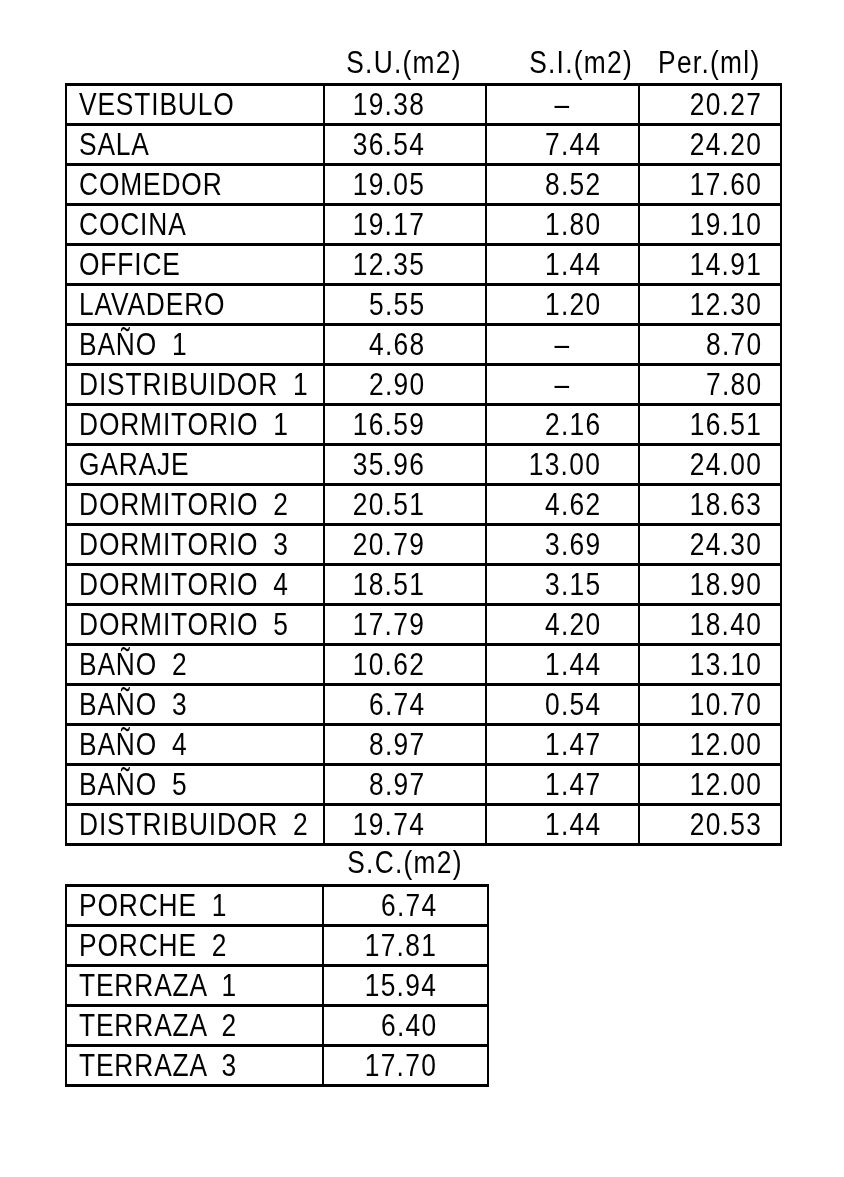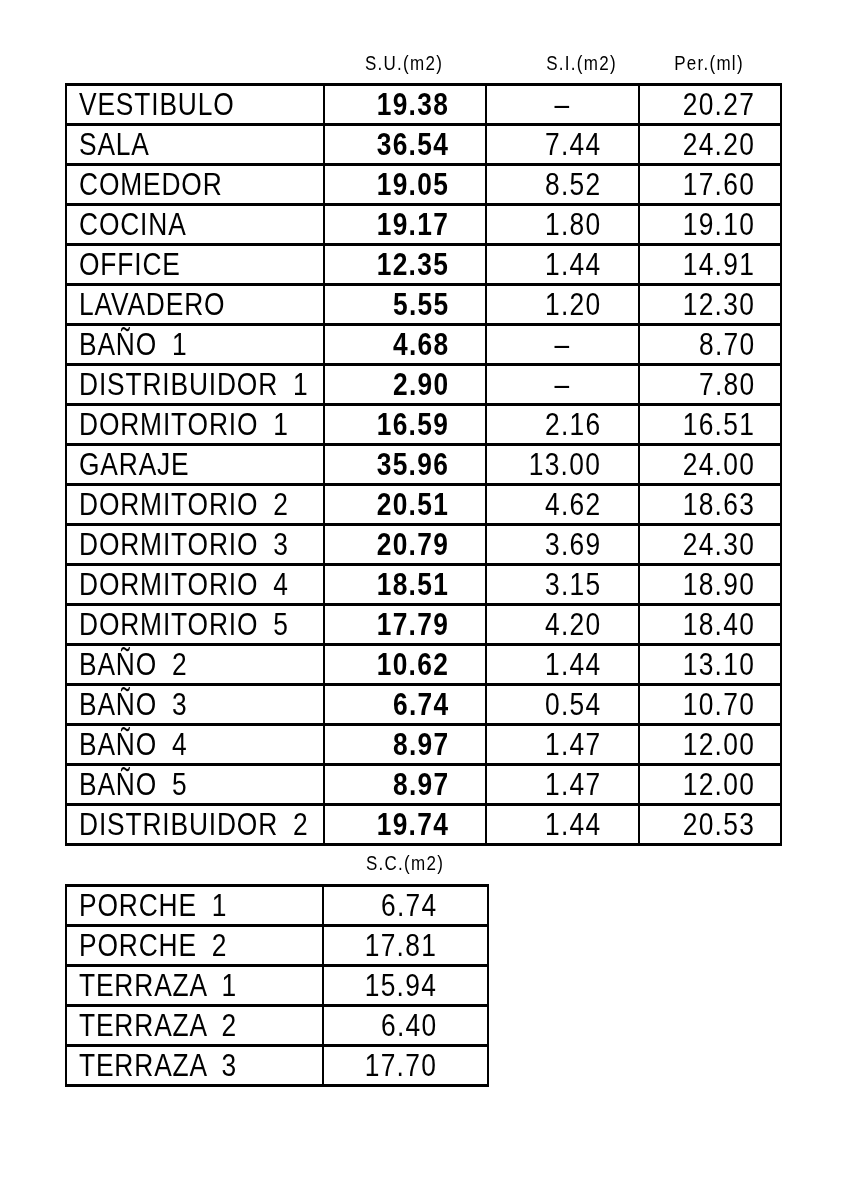--- a/index.html
+++ b/index.html
@@ -4,44 +4,44 @@
 <style>
   html,body { margin:0; padding:0; background:#ffffff; }
   .canvas {
     position:relative; width:844px; height:1177px; background:#ffffff;
     font-family:"Liberation Sans", sans-serif; color:#000000; overflow:hidden;
   }
   .wrap { position:absolute; }
   #main-wrap { left:65px; top:44px; }
   #sec-wrap  { left:65px; top:844px; }
 
-  .hdrrow { position:relative; font-size:20px; }
+  .hdrrow { position:relative; font-size:31px; }
   #main-hdrrow { height:39px; width:715px; }
   #sec-hdrrow  { height:40px; width:422px; }
   .hdrrow .h { position:absolute; top:0; bottom:0; text-align:center; line-height:38px; }
   #h-su  { left:258px; width:162px; }
   #h-si  { left:440px; width:153px; }
   #h-per { left:573px; width:142px; }
   #h-sc  { left:257px; width:165px; }
 
   table { border-collapse:collapse; table-layout:fixed; }
   #main-table { width:715px; }
   #sec-table  { width:422px; }
   tr { height:40px; }
   td {
     border:2px solid #000;
     border-top-width:3px; border-bottom-width:3px;
     padding:0; font-size:31px; line-height:1; vertical-align:middle;
     overflow:hidden;
   }
   td.name { text-align:left; padding-left:12px; }
   td.num  { text-align:right; }
-  td.su   { padding-right:36px;font-weight:bold; }
+  td.su   { padding-right:60px; }
   td.si   { padding-right:37px; }
-  td.per  { padding-right:25px;text-decoration:underline; }
+  td.per  { padding-right:18px;text-decoration:underline; }
   td.sc   { padding-right:50px; }
   td.dash { text-align:center; padding-right:0; }
 
   .cx {
     display:inline-block; white-space:nowrap;
     transform:scaleX(0.85); letter-spacing:1.5px;
     transform-origin:50% 50%;
   }
   td.name .cx { transform-origin:0 50%; letter-spacing:1px; word-spacing:8px; }
   td.num  .cx { transform-origin:100% 50%; }

